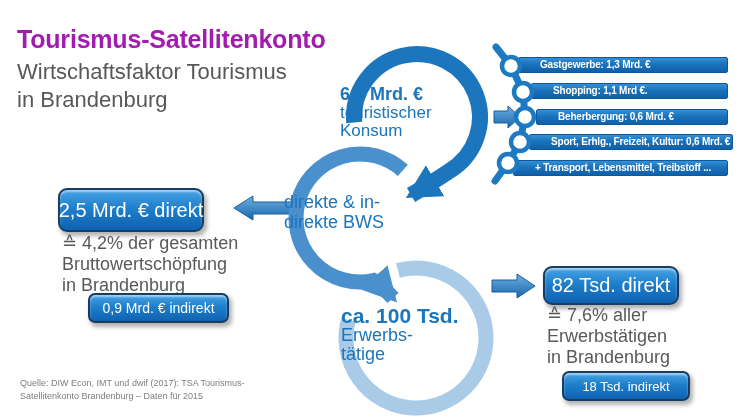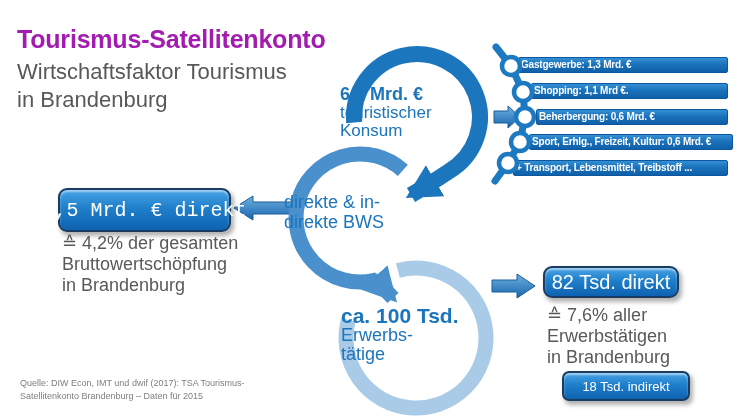--- a/index.html
+++ b/index.html
@@ -11,21 +11,21 @@
 
   
   .title{position:absolute;left:17px;top:25px;font-size:25px;font-weight:700;color:#a21caf;letter-spacing:-0.2px;z-index:3;}
   .subtitle{position:absolute;left:17px;top:58px;font-size:22px;line-height:28px;color:#585858;z-index:3;}
 
   
   .bar{
     position:absolute;box-sizing:border-box;height:16px;border-radius:2px;
     background:linear-gradient(180deg,#3490d4 0%,#1a72bb 45%,#0f60a8 100%);
     border:1px solid #0d57a0;color:#ffffff;font-weight:700;font-size:10px;
-    letter-spacing:-0.2px;line-height:14px;padding-left:2px;white-space:nowrap;z-index:1;
+    letter-spacing:-0.2px;line-height:14px;padding-left:21px;white-space:nowrap;z-index:1;
   }
   #bar0{left:518px;top:57px;width:210px;}
   #bar1{left:531px;top:83px;width:197px;}
   #bar2{left:536px;top:109px;width:192px;}
   #bar3{left:529px;top:134px;width:204px;}
   #bar4{left:513px;top:160px;width:215px;}
 
   
   .ring-text{position:absolute;text-align:left;color:#1b75bc;z-index:3;}
   .ring-text .val{font-weight:700;display:block;}
@@ -37,23 +37,23 @@
   #rt3 .val{font-size:21px;}
 
   
   .gbox{
     position:absolute;box-sizing:border-box;display:flex;align-items:center;justify-content:center;
     background:linear-gradient(180deg,#47a3e6 0%,#1f7fca 45%,#0e62b1 100%);
     border:2px solid #1a3c61;border-radius:9px;color:#ffffff;text-align:center;
     box-shadow:inset 0 2px 2px rgba(255,255,255,0.5), 2.5px 3.5px 4px rgba(0,0,0,0.3);
     z-index:3;white-space:nowrap;
   }
-  #boxBwsDirect{left:58px;top:188px;width:173px;height:44px;font-size:20px;font-family:Liberation Mono, monospace;}
+  #boxBwsDirect{left:58px;top:188px;width:146px;height:44px;font-size:20px;}
   #boxBwsIndirect{left:88px;top:293px;width:141px;height:30px;font-size:14px;border-radius:7px;}
-  #boxEmpDirect{left:543px;top:266px;width:136px;height:32px;font-size:20px;}
+  #boxEmpDirect{left:543px;top:266px;width:136px;height:39px;font-size:20px;}
   #boxEmpIndirect{left:562px;top:371px;width:128px;height:30px;font-size:13px;border-radius:7px;}
 
   .caption{position:absolute;color:#595959;font-size:18px;line-height:21px;z-index:3;}
   #capBws{left:62px;top:233px;}
   #capEmp{left:547px;top:305px;}
 
   .source{position:absolute;left:20px;top:377px;font-size:9px;line-height:13px;color:#7e7e7e;z-index:3;}
 </style>
 </head>
 <body>
@@ -116,20 +116,21 @@
     <span>Erwerbs-</span><br>
     <span>tätige</span>
   </div>
 
   <div class="gbox" id="boxBwsDirect">2,5 Mrd. € direkt</div>
   <div class="caption" id="capBws">
     <div>≙ 4,2% der gesamten</div>
     <div>Bruttowertschöpfung</div>
     <div>in Brandenburg</div>
   </div>
+  <div class="gbox" id="boxBwsIndirect">0,9 Mrd. € indirekt</div>
 
   <div class="gbox" id="boxEmpDirect">82 Tsd. direkt</div>
   <div class="caption" id="capEmp">
     <div>≙ 7,6% aller</div>
     <div>Erwerbstätigen</div>
     <div>in Brandenburg</div>
   </div>
   <div class="gbox" id="boxEmpIndirect">18 Tsd. indirekt</div>
 
   <div class="source">

